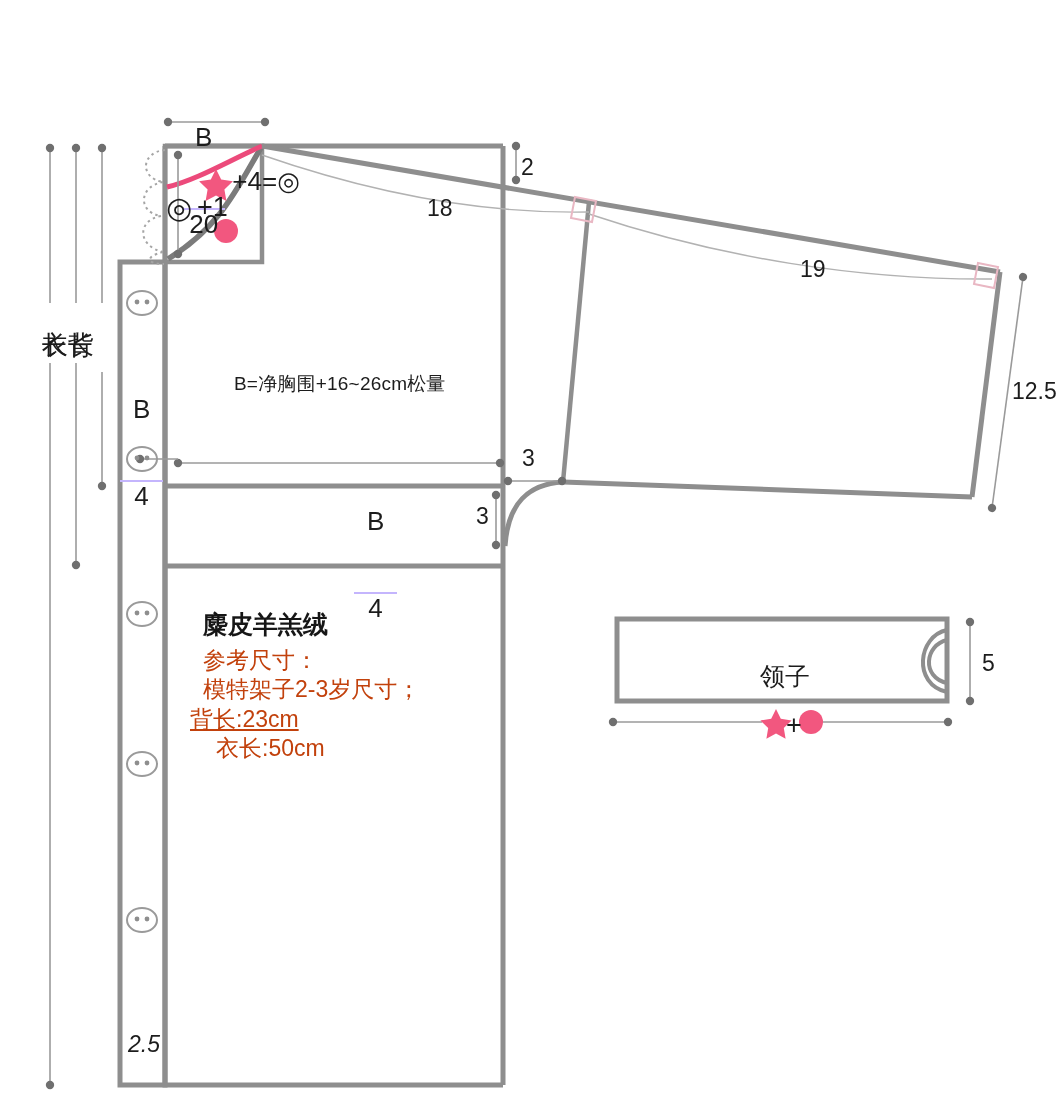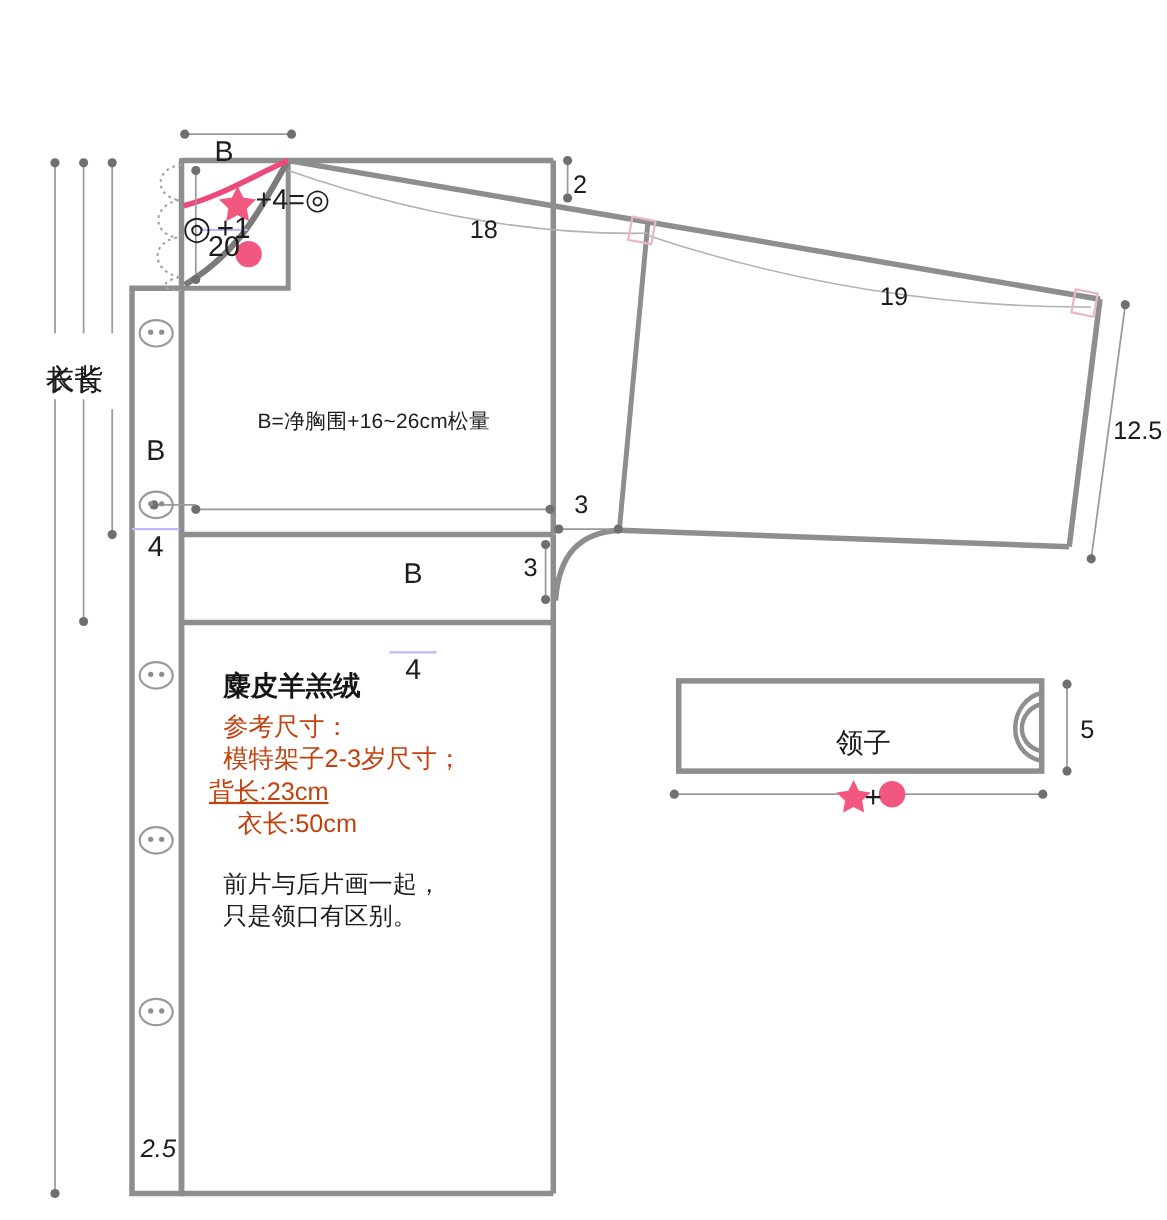--- a/index.html
+++ b/index.html
@@ -294,20 +294,18 @@
   <div class="lbl lbl-num" style="left:476px; top:502px;">3</div>
 
   <div class="lbl lbl-num" style="left:128px; top:1030px;font-style:italic;">2.5</div>
 
   <div class="lbl info-title" style="left:203px; top:608px;">麋皮羊羔绒</div>
   <div class="lbl info-line" style="left:203px; top:646px;">参考尺寸：</div>
   <div class="lbl info-line" style="left:203px; top:675px;">模特架子2-3岁尺寸；</div>
   <div class="lbl info-line" style="left:190px; top:705px;text-decoration:underline;">背长:23cm</div>
   <div class="lbl info-line" style="left:199px; top:734px;margin-left:17px;">衣长:50cm</div>
 
-  <div class="lbl note-text" style="left:203px; top:790px;">前片与后片画一起，</div>
-  <div class="lbl note-text" style="left:203px; top:819px;">只是领口有区别。</div>
 
   <div class="lbl collar-lbl" style="left:760px; top:648px;">领子</div>
   <div class="lbl lbl-num" style="left:982px; top:649px;">5</div>
   <div class="lbl plus-sign" style="left:786px; top:708px;">+</div>
 
 </div>
 
 </body></html>

